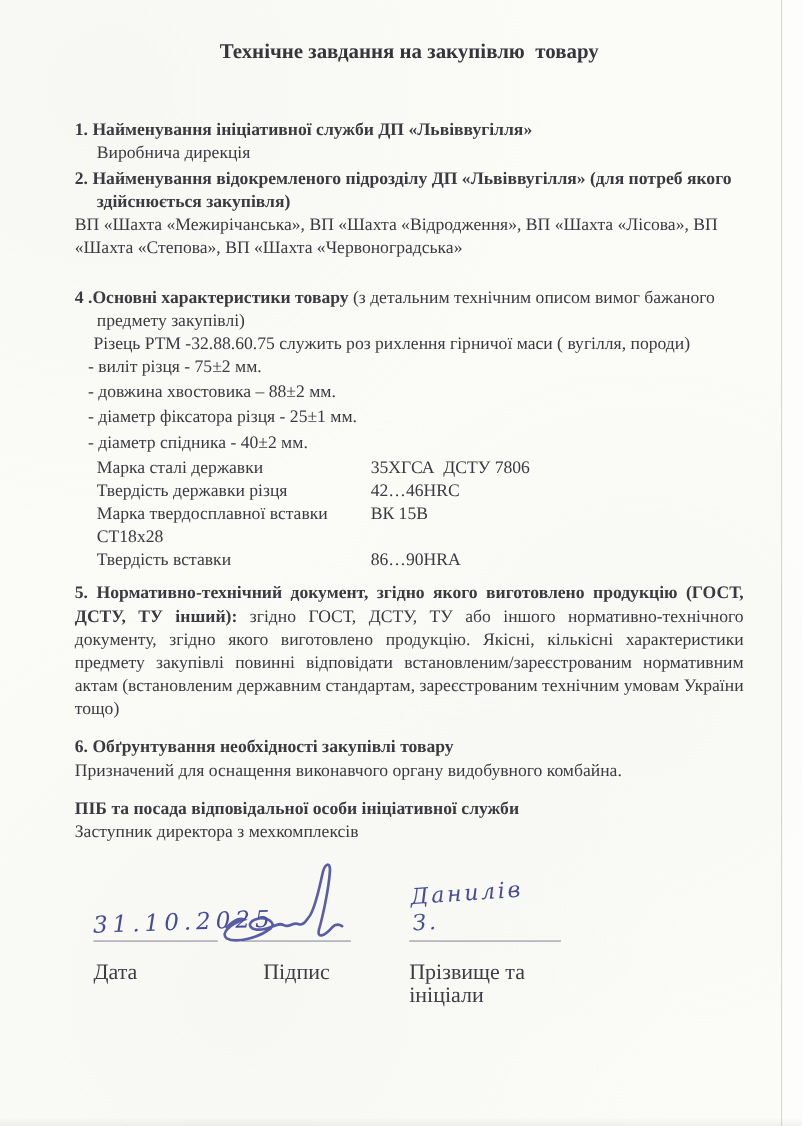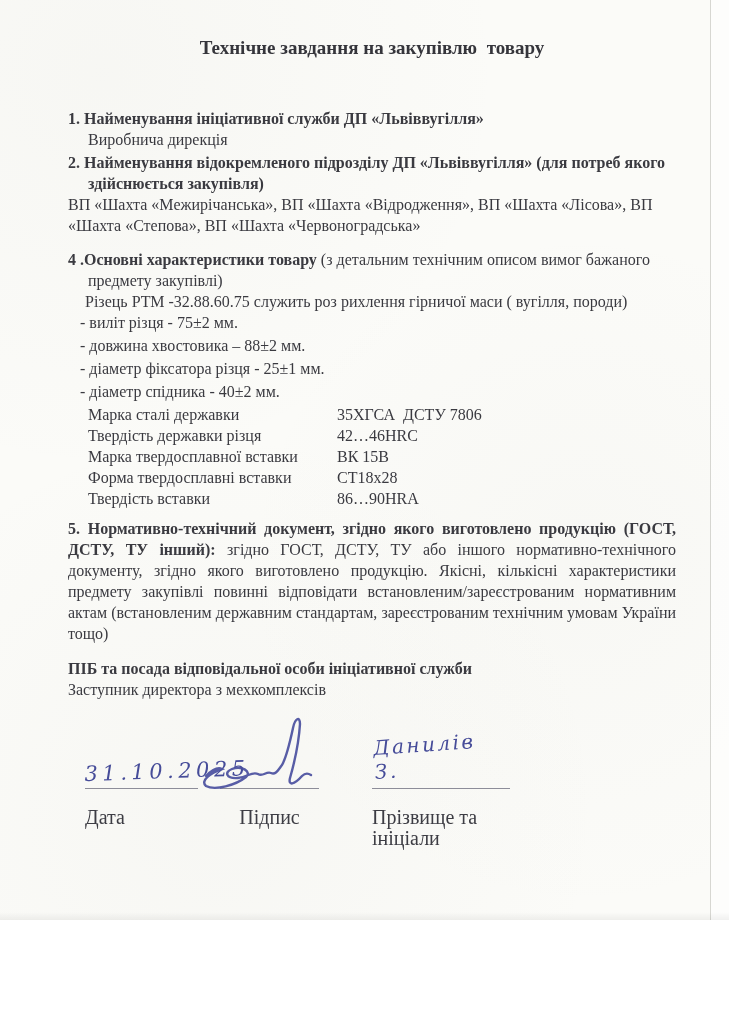--- a/index.html
+++ b/index.html
@@ -1,18 +1,18 @@
 <!DOCTYPE html>
 <html lang="uk"><head>
 <meta charset="utf-8">
 <style>
   html,body{margin:0;padding:0;background:#ffffff;}
   .page{
     position:relative;
-    width:729px;height:920px;
+    width:729px;height:1024px;
     background:#fbfbf8;
     background-image:
       radial-gradient(circle at 14% 8%, rgba(170,170,158,0.05), transparent 38%),
       radial-gradient(circle at 80% 62%, rgba(170,170,158,0.04), transparent 42%),
       radial-gradient(circle at 30% 88%, rgba(170,170,158,0.05), transparent 40%);
     font-family:"Liberation Serif","DejaVu Serif",serif;
     color:#3a3a40;
     overflow:hidden;
   }
   .edge-strip{position:absolute;top:0;bottom:0;left:711px;right:0;background:rgba(255,255,255,0.55);}
@@ -21,21 +21,21 @@
   .content{padding:0 53px 0 68px;font-size:16px;line-height:21px;}
   .doc-title{margin:0;padding-top:36px;text-align:center;font-size:19px;line-height:24px;font-weight:bold;white-space:pre;color:#35353b;}
   .bold{font-weight:bold;}
   .hang{padding-left:20px;text-indent:-20px;}
   .indent{padding-left:20px;}
   .pre{white-space:pre-wrap;}
   .s1{margin-top:48px;}
   .s2{margin-top:2px;}
   .s3{margin-top:7px;}
   .s3 .sec-body{margin-top:8px;}
-  .s4{margin-top:13px;}
+  .s4{margin-top:24px;}
   .s4-intro{padding-left:17px;}
   .bullet{padding-left:12px;}
   .spec-row{display:flex;padding-left:20px;}
   .spec-label{width:249px;flex:none;}
   .spec-value{white-space:pre;}
   .sub-small{font-size:11px;}
   .s5{margin-top:9px;text-align:justify;}
   .s6{margin-top:14px;}
   .resp{margin-top:14px;}
   .sig-block{position:relative;height:184px;}
@@ -91,33 +91,36 @@
         </div>
       <div class="spec-row">
           <span class="spec-label">Твердість державки різця</span>
           <span class="spec-value">42…46HRC</span>
         </div>
       <div class="spec-row">
           <span class="spec-label">Марка твердосплавної вставки</span>
           <span class="spec-value">ВК 15В</span>
         </div>
       <div class="spec-row">
-          <span class="spec-label">Форма твердосплавні вставки</span>
           <span class="spec-value">СТ18х28</span>
         </div>
       <div class="spec-row">
           <span class="spec-label">Твердість вставки</span>
           <span class="spec-value">86…90HRA</span>
         </div>
     </section>
 
     <section class="s5">
       <p style="margin:0"><span class="bold">5. Нормативно-технічний документ, згідно якого виготовлено продукцію (ГОСТ, ДСТУ, ТУ інший):</span><span> згідно ГОСТ, ДСТУ, ТУ або  іншого нормативно-технічного документу, згідно якого виготовлено продукцію. Якісні, кількісні характеристики предмету закупівлі повинні відповідати встановленим/зареєстрованим нормативним актам (встановленим державним стандартам, зареєстрованим технічним умовам України тощо)</span></p>
     </section>
 
+    <section class="s6">
+      <div class="bold">6. Обґрунтування необхідності закупівлі товару</div>
+      <div>Призначений для оснащення виконавчого органу видобувного комбайна.</div>
+    </section>
 
     <section class="resp">
       <div class="bold">ПІБ та посада відповідальної особи ініціативної служби</div>
       <div>Заступник директора з мехкомплексів</div>
     </section>
   </div>
 
   <div class="sig-block">
 
     <div class="sig-col col-date">

